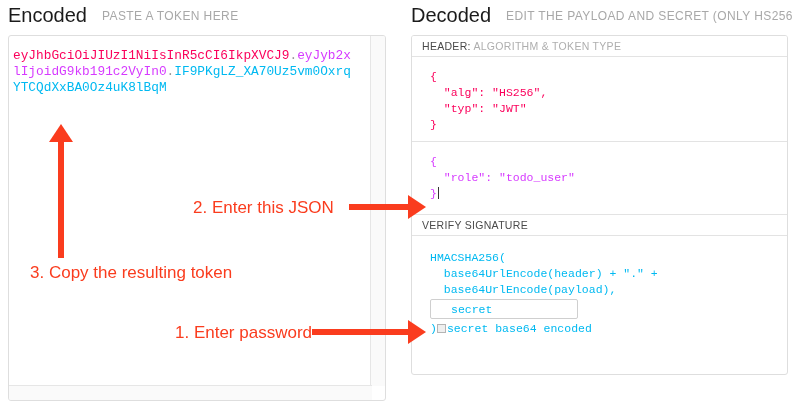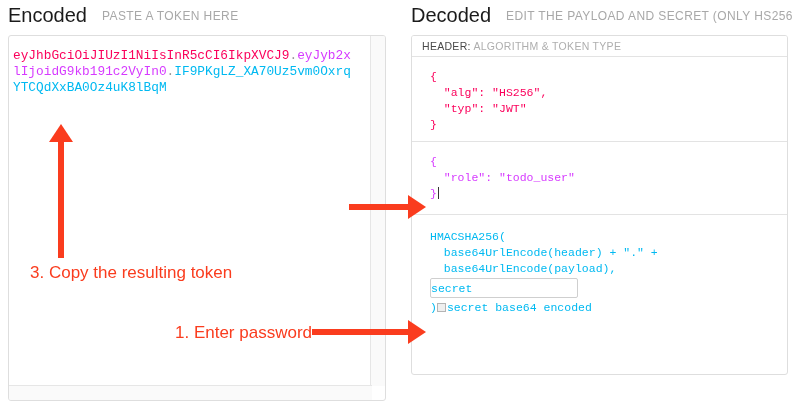--- a/index.html
+++ b/index.html
@@ -121,21 +121,21 @@
     margin-left: 1px;
   }
 
   
   #secret-input {
     display: inline-block;
     width: 148px;
     height: 20px;
     line-height: 18px;
     margin: 1px 0 2px 0;
-    padding: 0 0;
+    padding: 0 20px;
     border: 1px solid #cfcfcf;
     border-radius: 2px;
     background: #fff;
     color: #00b9f1;
     font-family: "Liberation Mono", monospace;
     font-size: 11.5px;
     outline: none;
   }
   #b64-checkbox {
     display: inline-block;
@@ -205,27 +205,31 @@
     </div>
     <div class="section-body body-header sec-divider" style="height:85px;">{
   "alg": "HS256",
   "typ": "JWT"
 }</div>
 
     <div class="section-body body-payload sec-divider" style="height:73px;"><span>{</span>
 <span>  "role": "todo_user"</span>
 <span>}</span><span class="caret"></span></div>
 
+    <div class="section-label">
+      <span class="lbl-key">VERIFY SIGNATURE</span>
+    </div>
     <div class="section-body body-sig" style="height:120px; padding-top:14px;"><span>HMACSHA256(</span>
 <span>  base64UrlEncode(header) + "." +</span>
 <span>  base64UrlEncode(payload),</span>
 <input id="secret-input" type="text" value="secret" style="">
 <span>)</span><span id="b64-checkbox"></span><span>secret base64 encoded</span></div>
   </div>
 
+  <div class="annot-text" style="left:193px; top:198px;">2. Enter this JSON</div>
   <div class="arrow-h" style="left:349px; top:204px; width:62px;"></div>
   <div class="arrow-h-head" style="left:408px; top:195px;"></div>
 
   <div class="annot-text" style="left:30px; top:263px;">3. Copy the resulting token</div>
   <div class="arrow-v" style="left:58px; top:140px; height:118px;"></div>
   <div class="arrow-v-head" style="left:49px; top:124px;"></div>
 
   <div class="annot-text" style="left:175px; top:323px;">1. Enter password</div>
   <div class="arrow-h" style="left:312px; top:329px; width:99px;"></div>
   <div class="arrow-h-head" style="left:408px; top:320px;"></div>

